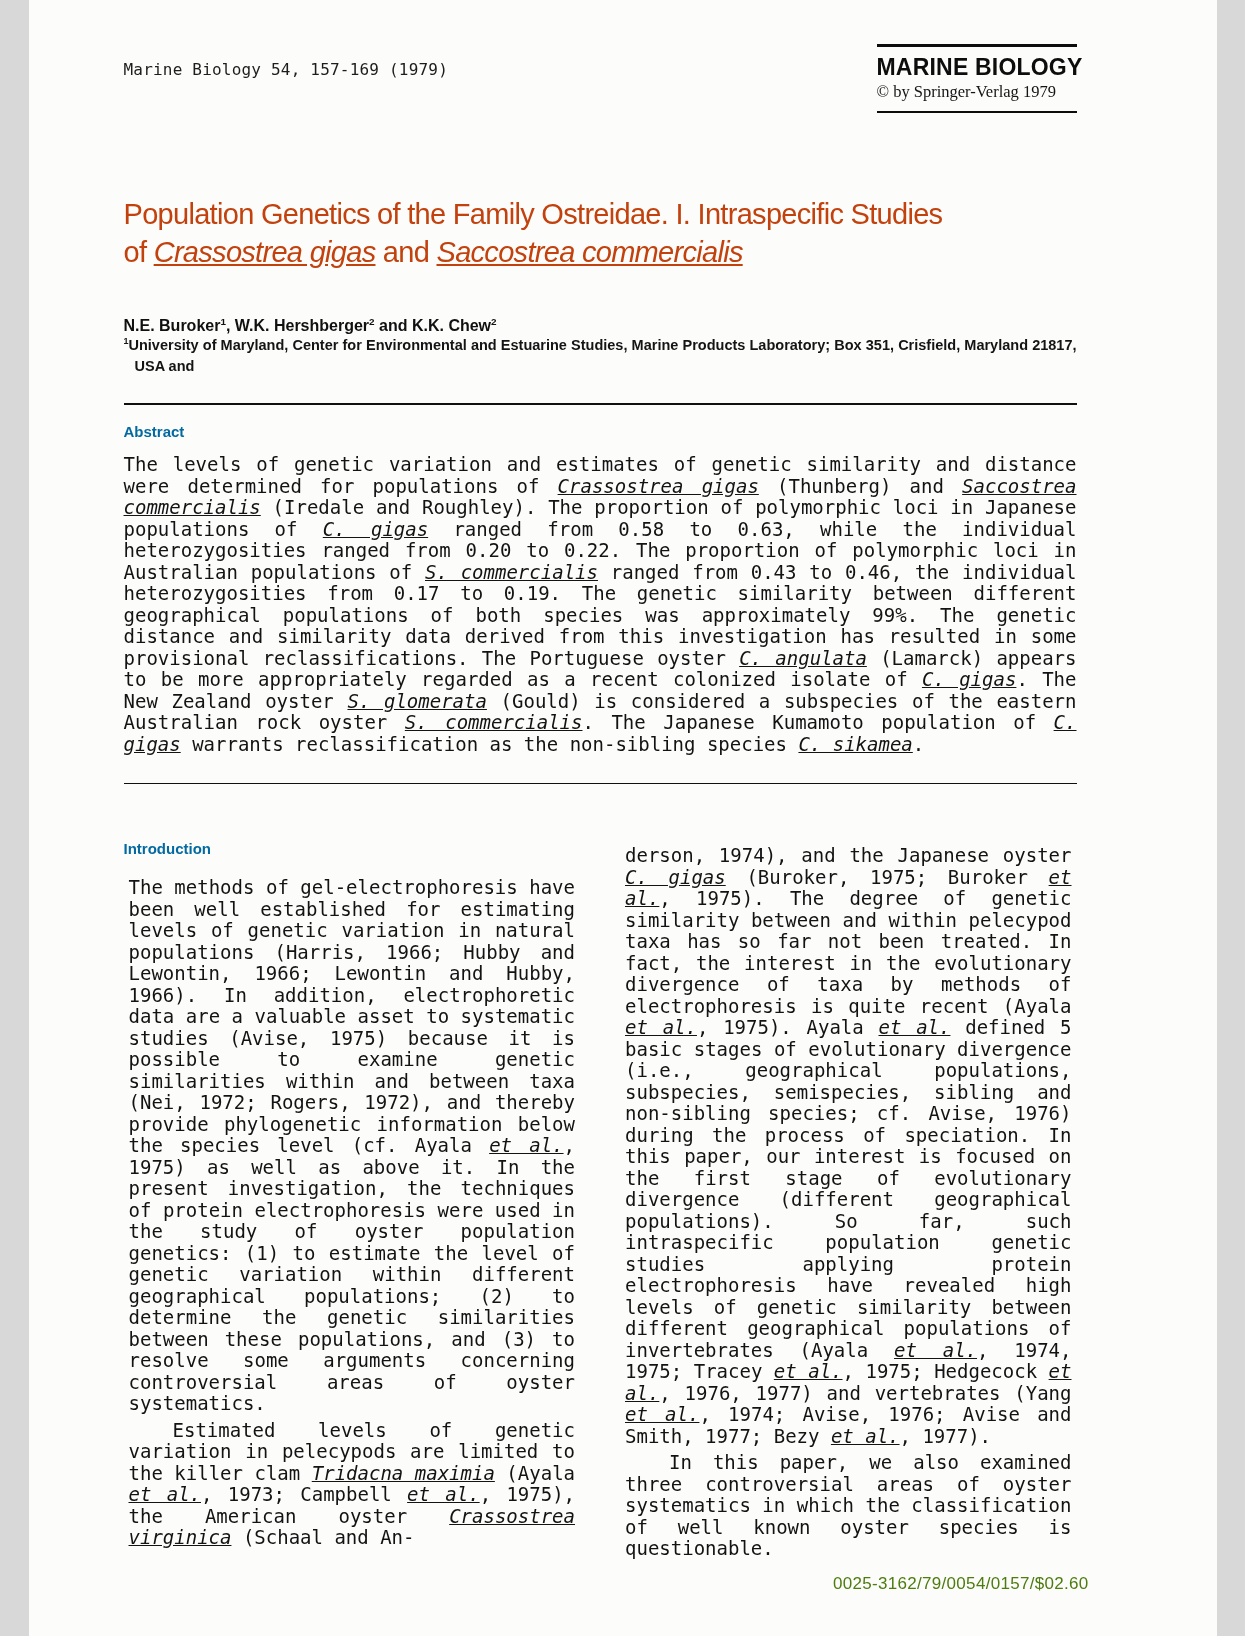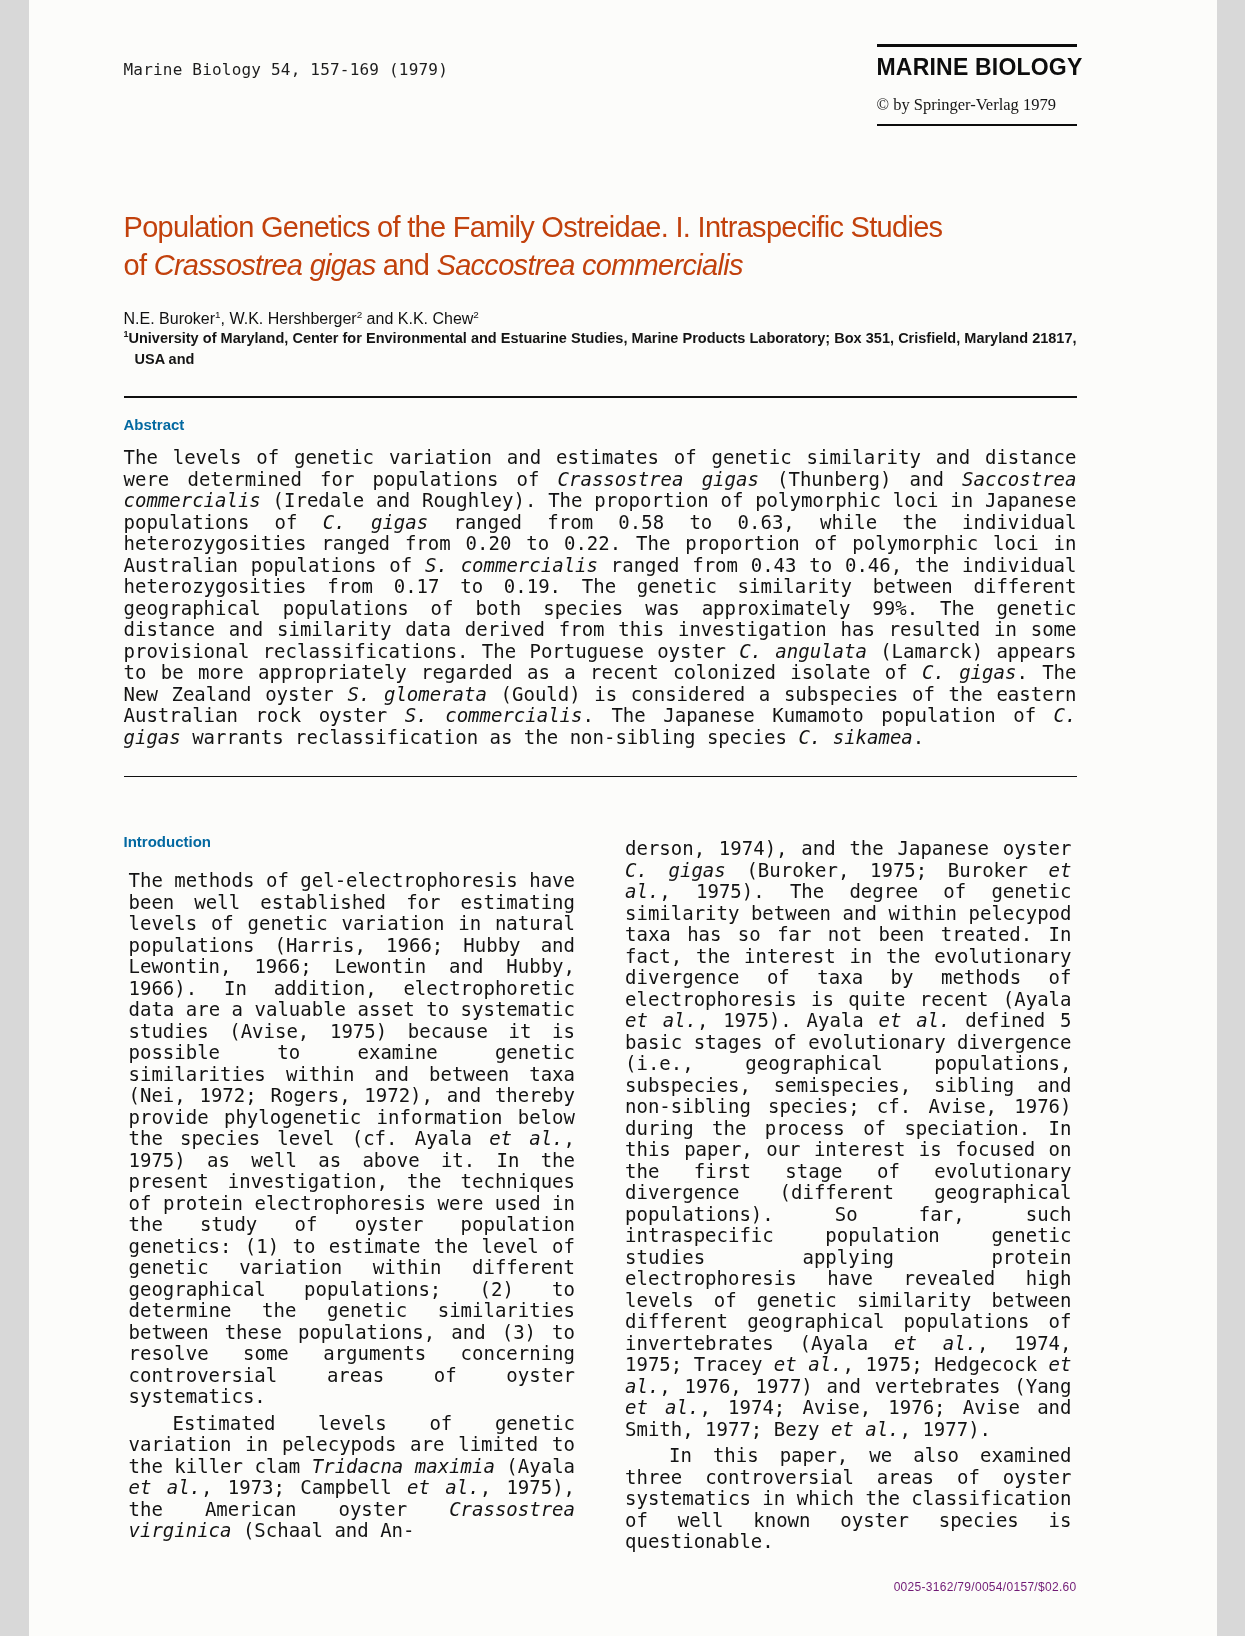--- a/index.html
+++ b/index.html
@@ -38,52 +38,52 @@
   .journal-name {
     font-weight: bold;
     font-size: 23px;
     letter-spacing: 0.2px;
     color: #0d0d0d;
     white-space: nowrap;
   }
   .copyright {
     font-family: "Liberation Serif", serif;
     font-size: 16.5px;
-    margin-top: 14px;
+    margin-top: 1px;
     color: #151515;
     white-space: nowrap;
   }
   .masthead .rule-bottom { border-top: 2px solid #0c0c0c; margin-top: 9px; }
   
   .title {
     margin: 82px 0 0 0;
     font-size: 29px;
     font-weight: 400;
     letter-spacing: -0.7px;
     line-height: 38px;
     color: #c2410c;
   }
   .authors {
-    margin-top: 26px;
-    font-weight: normal;
+    margin-top: 46px;
+    font-weight: bold;
     font-size: 16px;
     color: #101010;
   }
   .affiliation {
     font-weight: bold;
     font-size: 14.5px;
     line-height: 21px;
     text-align: justify;
     padding-left: 11px;
     text-indent: -11px;
     color: #141414;
   }
   .affiliation + .affiliation { margin-top: 10px; }
   sup { font-size: 0.62em; line-height: 0; vertical-align: super; }
-  .it { font-style: italic; }
+  .it { font-style: italic; text-decoration: underline; }
   
   .rule {
     border: none;
     border-top: 2px solid #101010;
     margin: 26px 0 0 0;
   }
   .rule.r2 { margin-top: 28px; border-top-width: 1.5px; }
   
   .section-heading {
     margin: 18px 0 0 0;
@@ -106,25 +106,25 @@
     gap: 40px;
     margin-top: 56px;
   }
   .col { flex: 1; min-width: 0; }
   .intro-heading { margin: 0 0 20px 0; }
   .col p { margin: 5px; }
   .col p.indent { text-indent: 44px; }
   
   .footer {
     position: absolute;
-    right: 140px;
+    right: 128px;
     bottom: 42px;
-    font-size: 12px;
+    font-size: 17px;
     letter-spacing: 0.3px;
-    color: #701a75;
+    color: #4d7c0f;
   }
 </style>
 </head>
 <body>
 
 <div class="page">
 
   <header class="header">
     <div class="journal-ref mono">Marine Biology 54, 157-169 (1979)</div>
     <div class="masthead">

